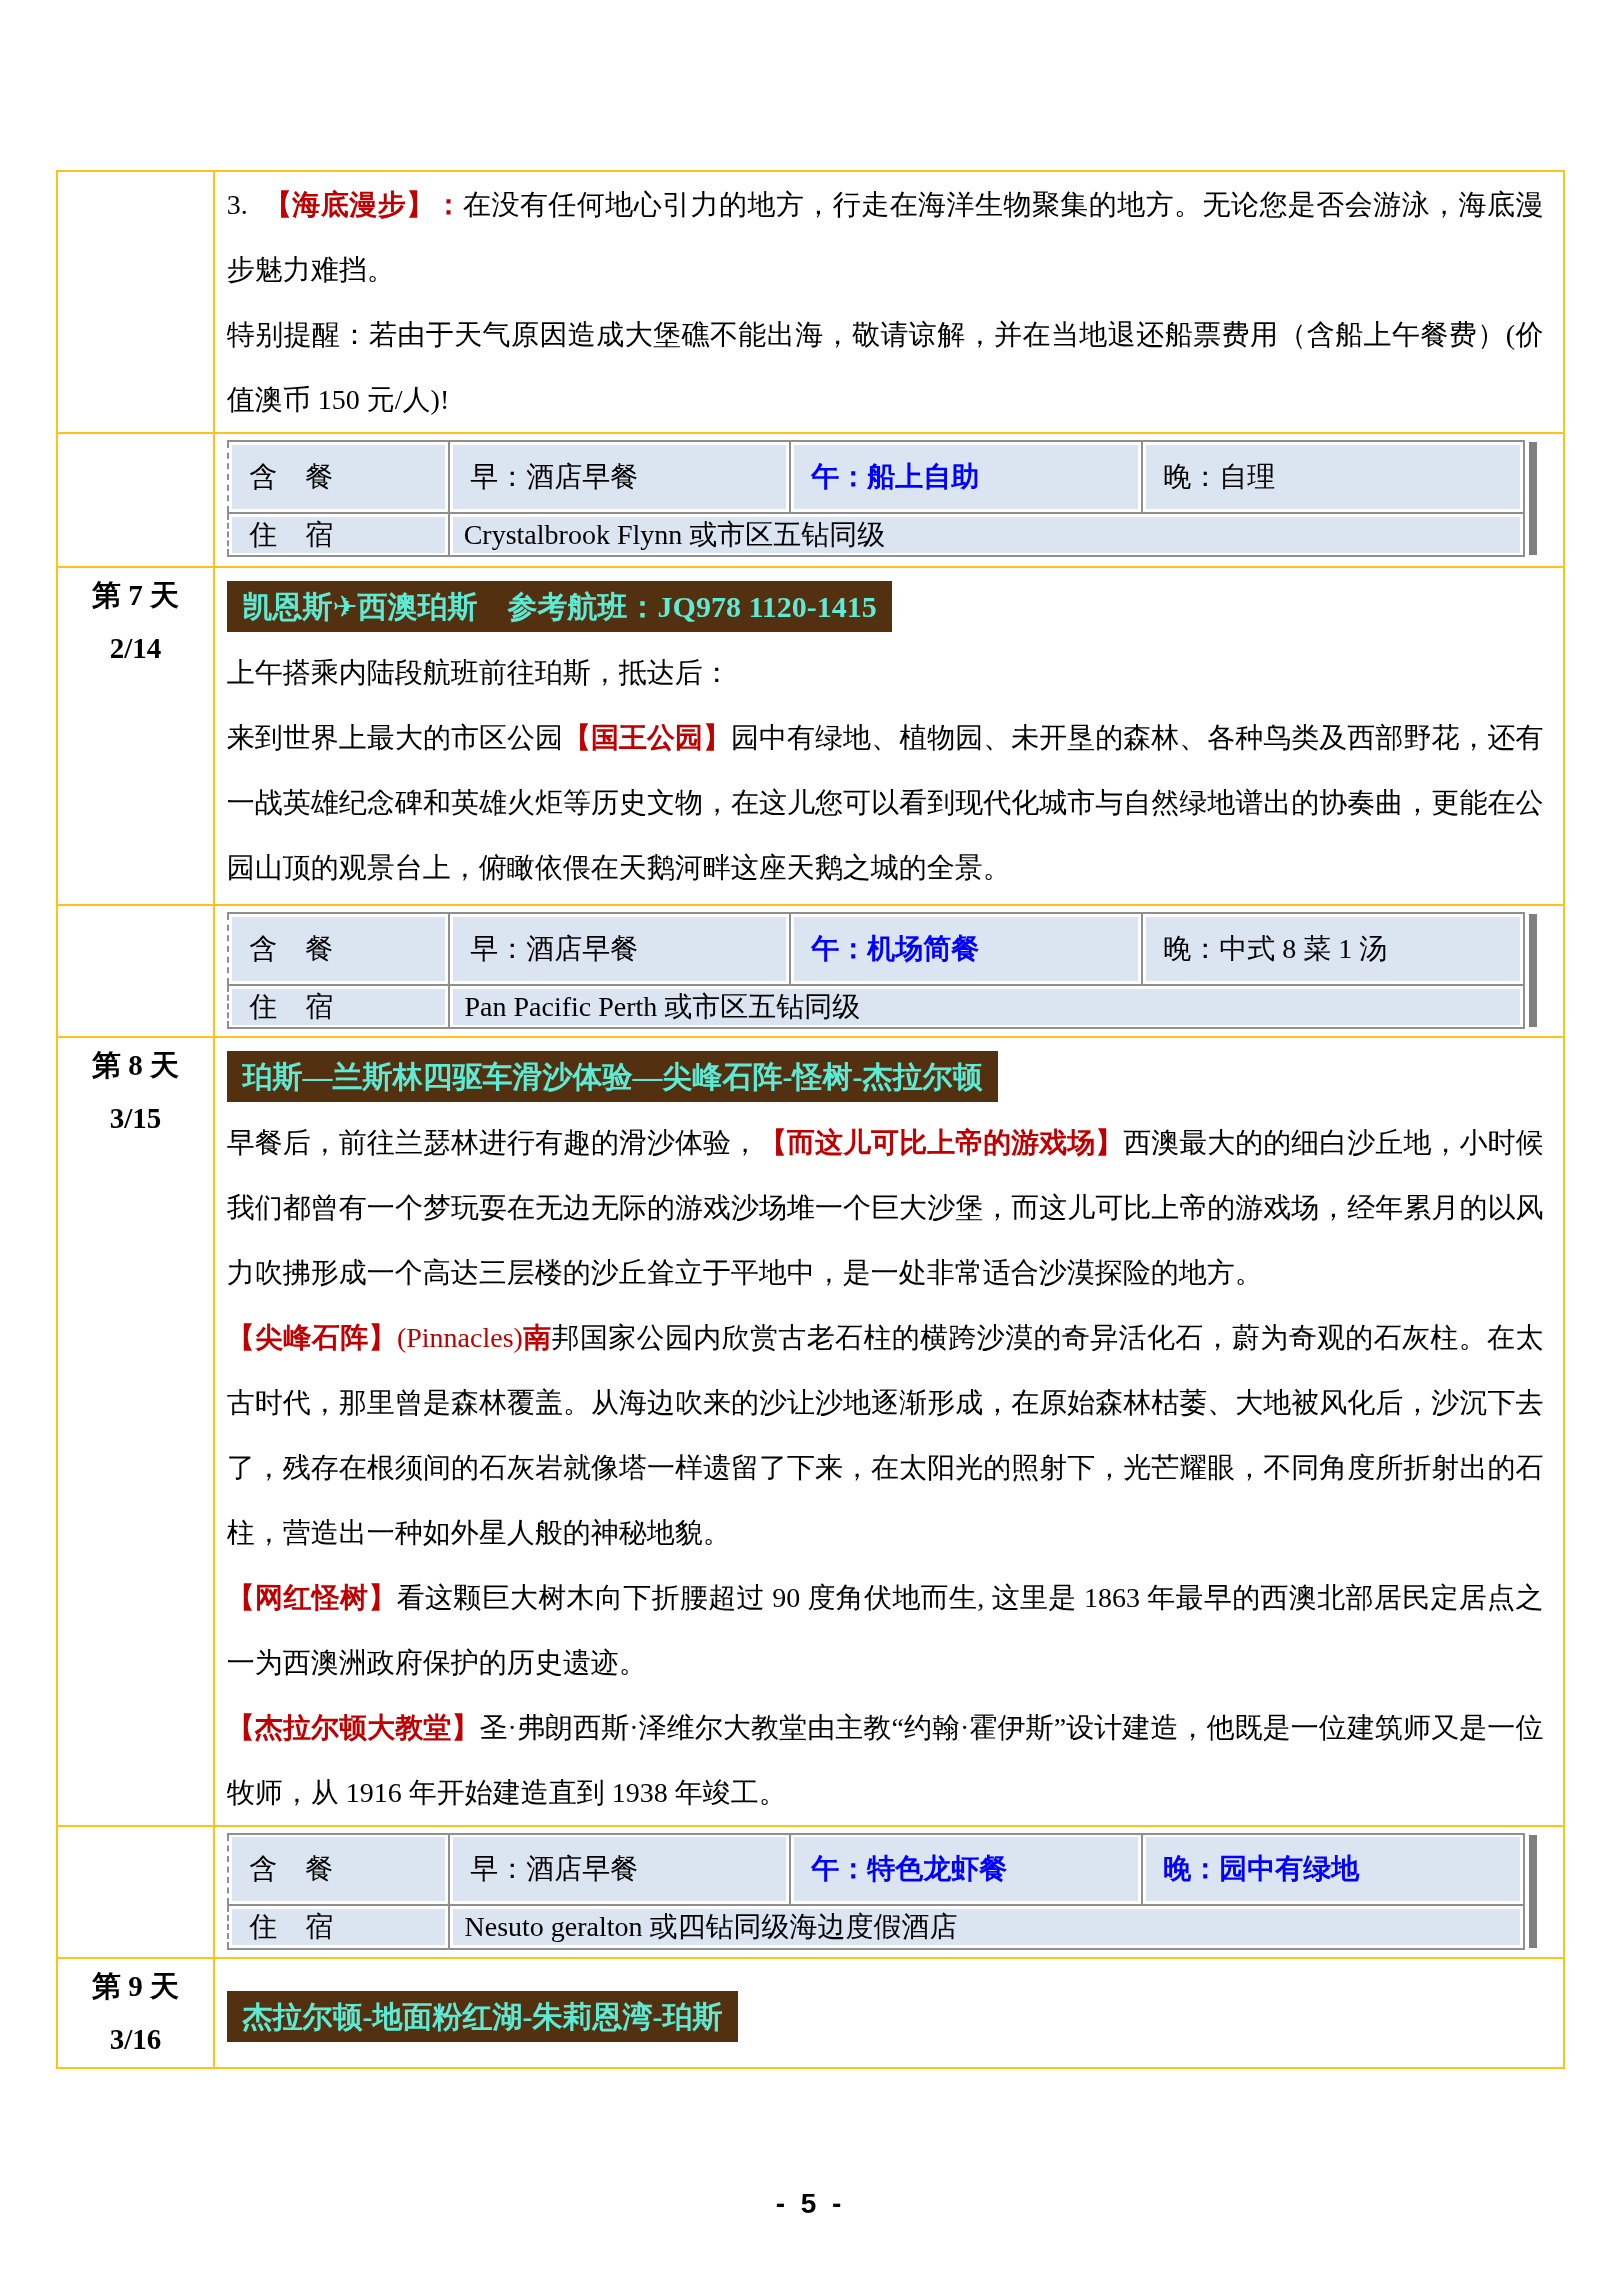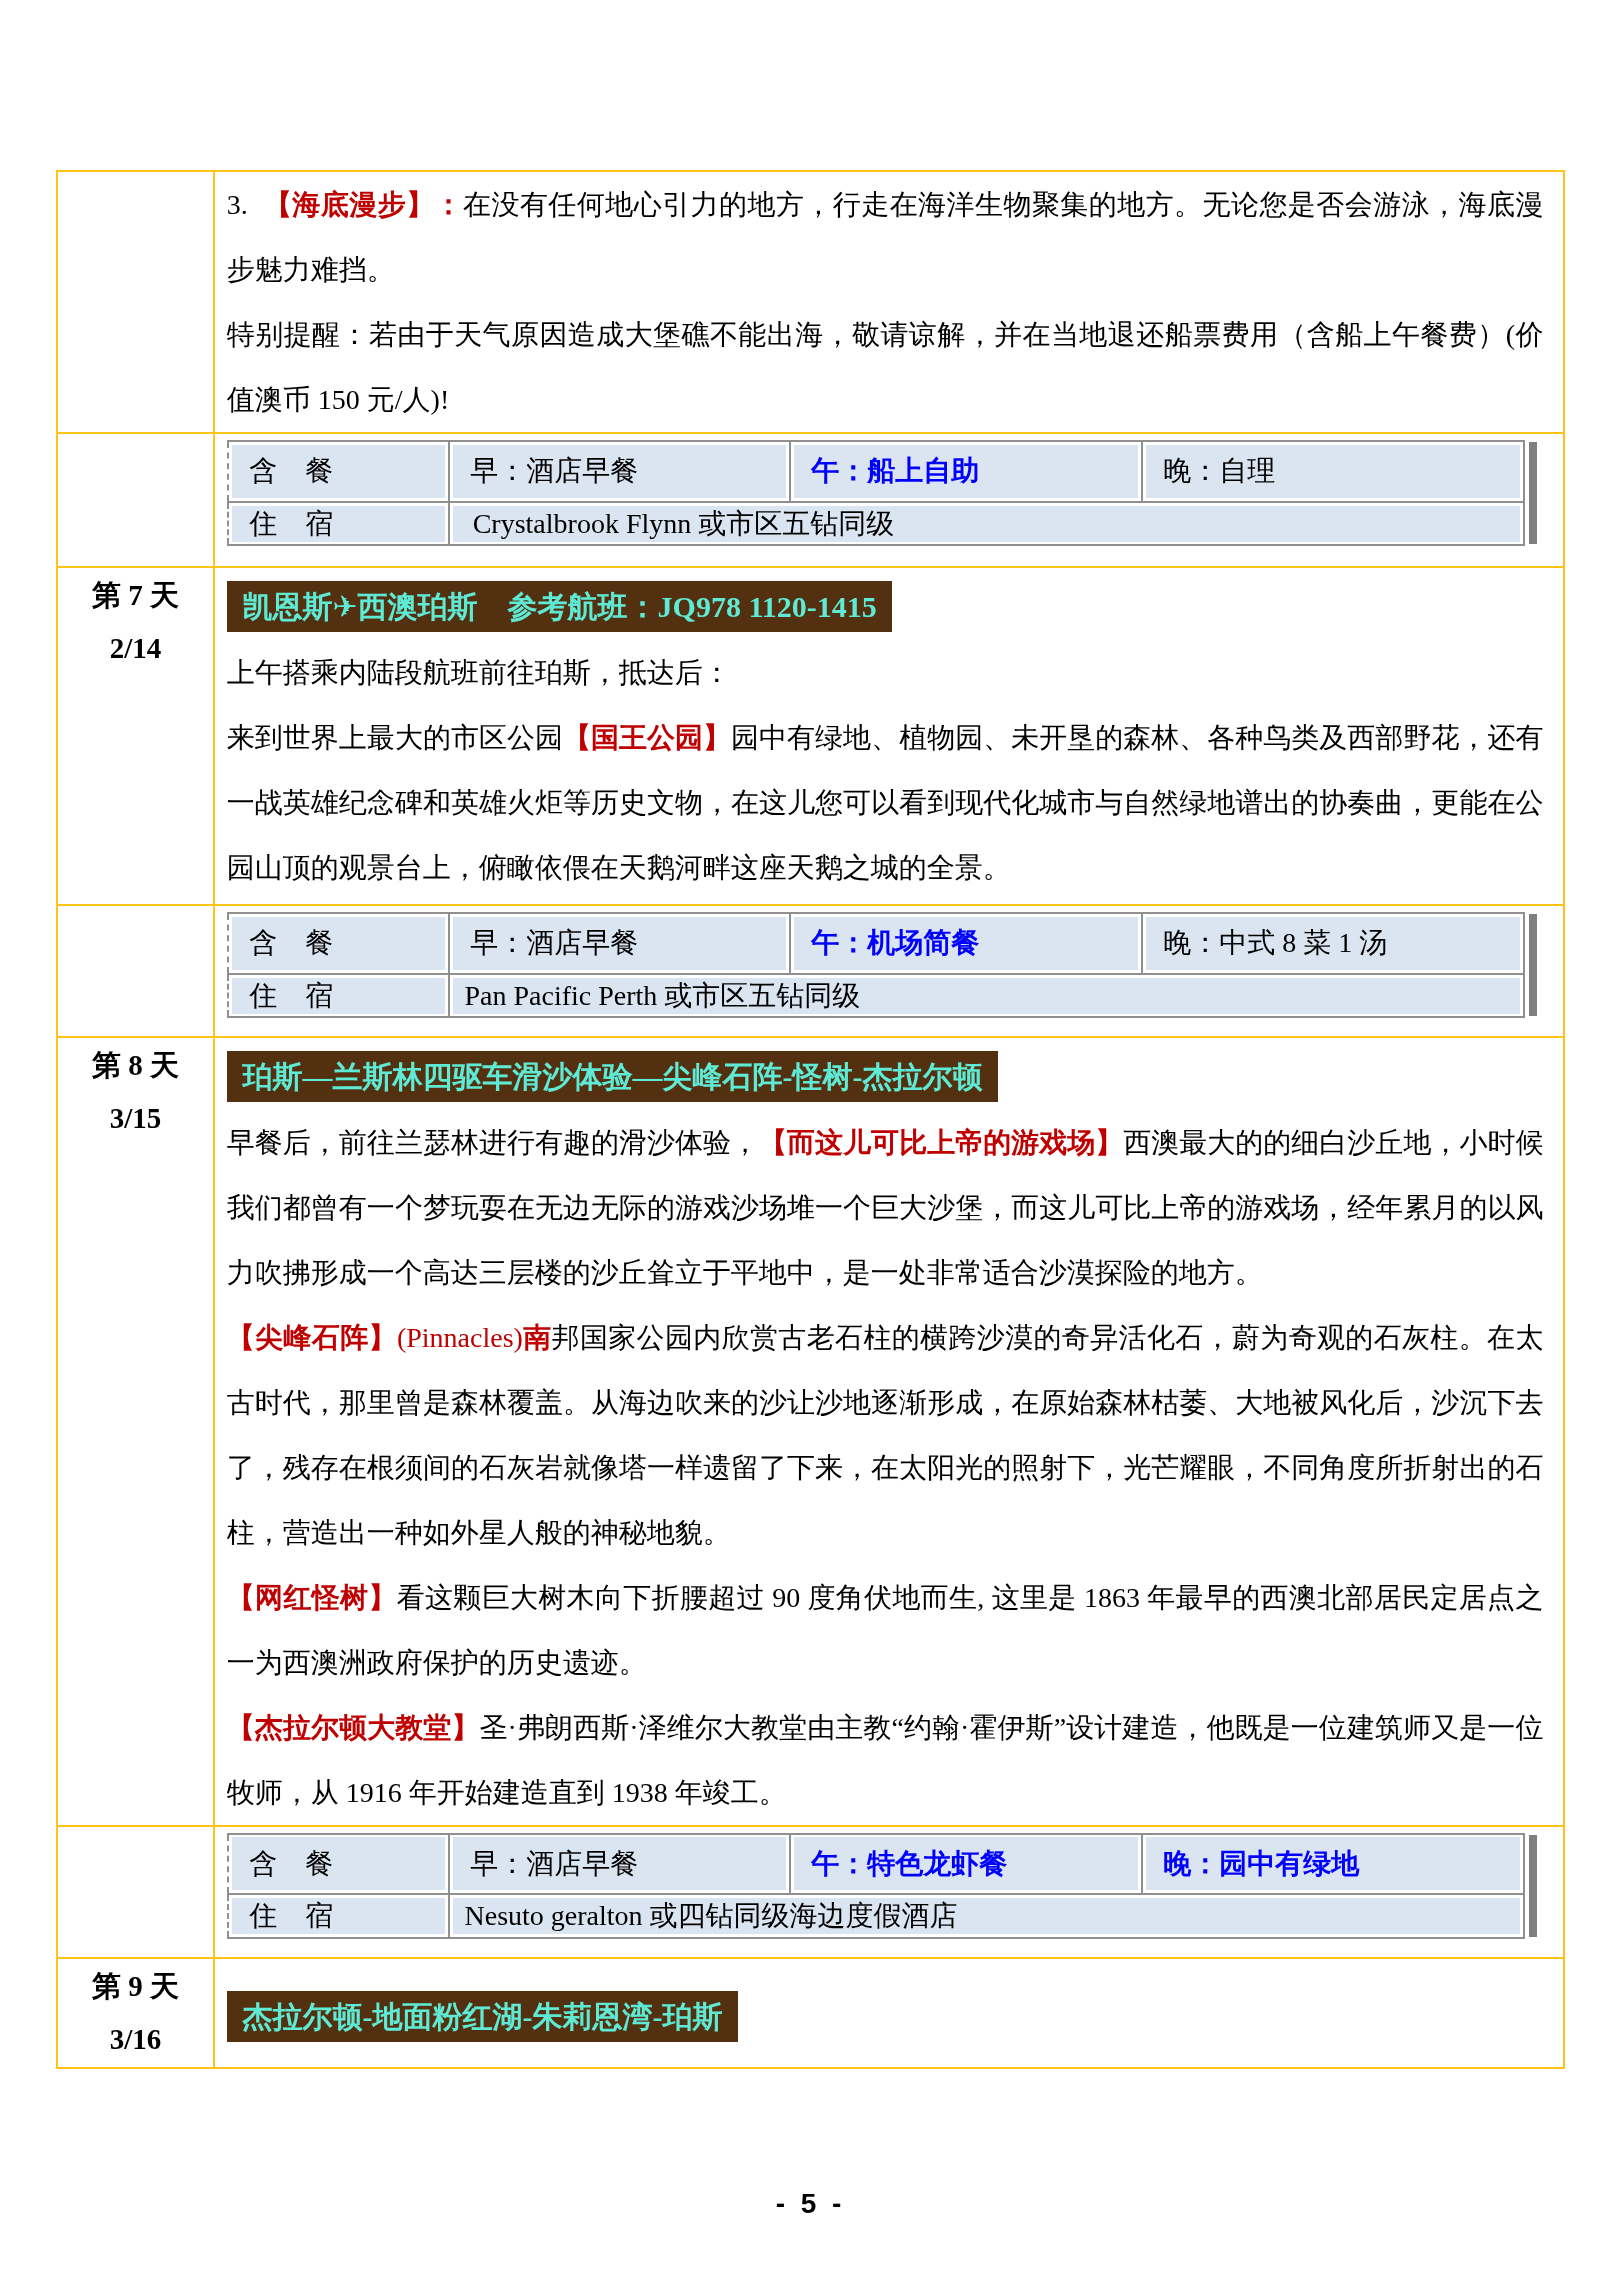--- a/index.html
+++ b/index.html
@@ -33,21 +33,21 @@
   }
   .bar.day9 { margin-top:32px; }
   
   td.mealcell { padding:5.9px 0 0 11.8px; }
   .meal { display:flex; align-items:stretch; }
   table.mt { border-collapse:collapse; table-layout:fixed; width:1296px; background:#ffffff; }
   table.mt td { border:2px solid #8f8f8f; padding:0; vertical-align:top; }
   table.mt tr td:first-child { border-left:2px dashed #8f8f8f; }
   table.mt .in {
     margin:2.9px; background:#dbe4f1; display:flex; align-items:center;
-    padding-left:17.6px; font-size:28px; height:53px;
+    padding-left:17.6px; font-size:28px; height:64px;
   }
   table.mt tr.r2 .in { height:36px; }
   .shadow { width:8.8px; background:#7f7f7f; margin:2px 0 2px 3.9px; }
   .footer {
     position:absolute; left:0; top:2188px; width:100%;
     text-align:center; font-family:"Liberation Sans",sans-serif;
     font-weight:bold; font-size:28px; letter-spacing:3.9px;
   }
 </style>
 </head>
@@ -94,21 +94,21 @@
                     </td>
               <td>
                       <div class="in">晚：自理</div>
                     </td>
             </tr>
             <tr class="r2">
               <td>
                       <div class="in">住　宿</div>
                     </td>
               <td colspan="3">
-                      <div class="in" style="padding-left:20px">Crystalbrook Flynn 或市区五钻同级</div>
+                      <div class="in" style="padding-left:11px">Crystalbrook Flynn 或市区五钻同级</div>
                     </td>
             </tr>
           </tbody>
               </table>
           <div class="shadow"></div>
         </div>
       </td>
     </tr>
 
     <tr style="height:338px">

